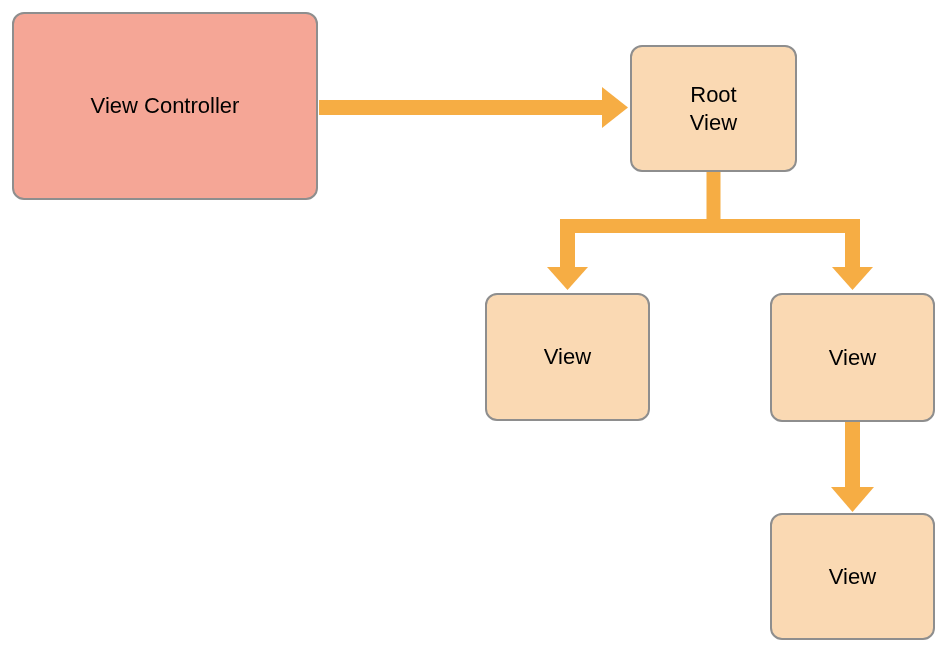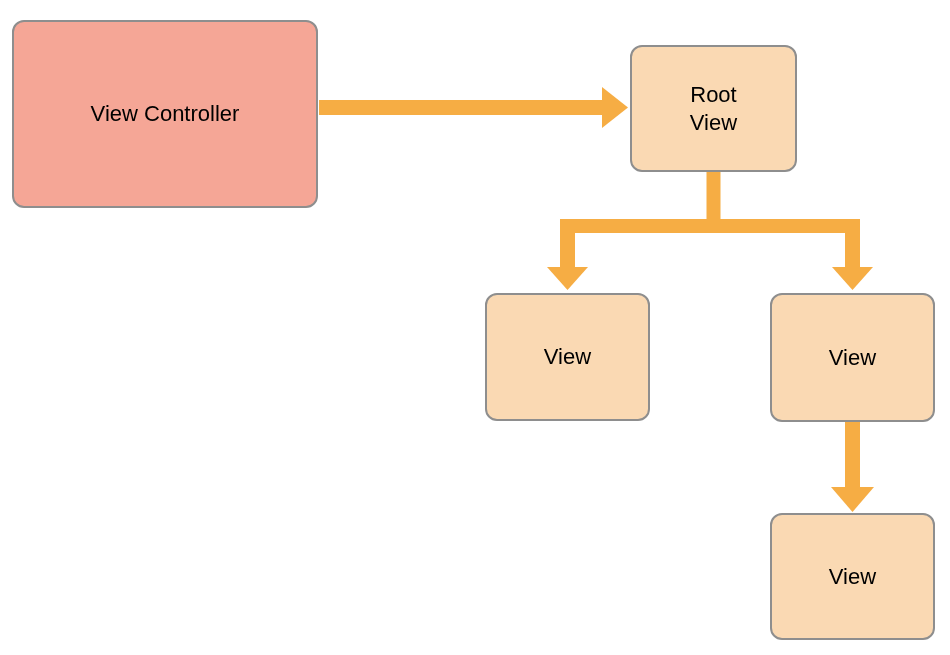--- a/index.html
+++ b/index.html
@@ -73,21 +73,21 @@
       <rect class="arrow-shape" x="845" y="230" width="15" height="38"></rect>
       <polygon class="arrow-shape" points="832,267 873,267 852.5,290"></polygon>
     </g>
 
     <g>
       <rect class="arrow-shape" x="845" y="422" width="15" height="66"></rect>
       <polygon class="arrow-shape" points="831,487 874,487 852.5,512"></polygon>
     </g>
   </svg>
 
-  <div class="node controller" style="left:12px; top:20px; width:306px; height:188px;">
+  <div class="node controller" style="left:12px; top:12px; width:306px; height:188px;">
     <span class="label">View Controller</span>
   </div>
 
   <div class="node view" style="left:630px; top:45px; width:167px; height:127px;">
     <span class="label">Root
 View</span>
   </div>
 
   <div class="node view" style="left:485px; top:293px; width:165px; height:128px;">
     <span class="label">View</span>

